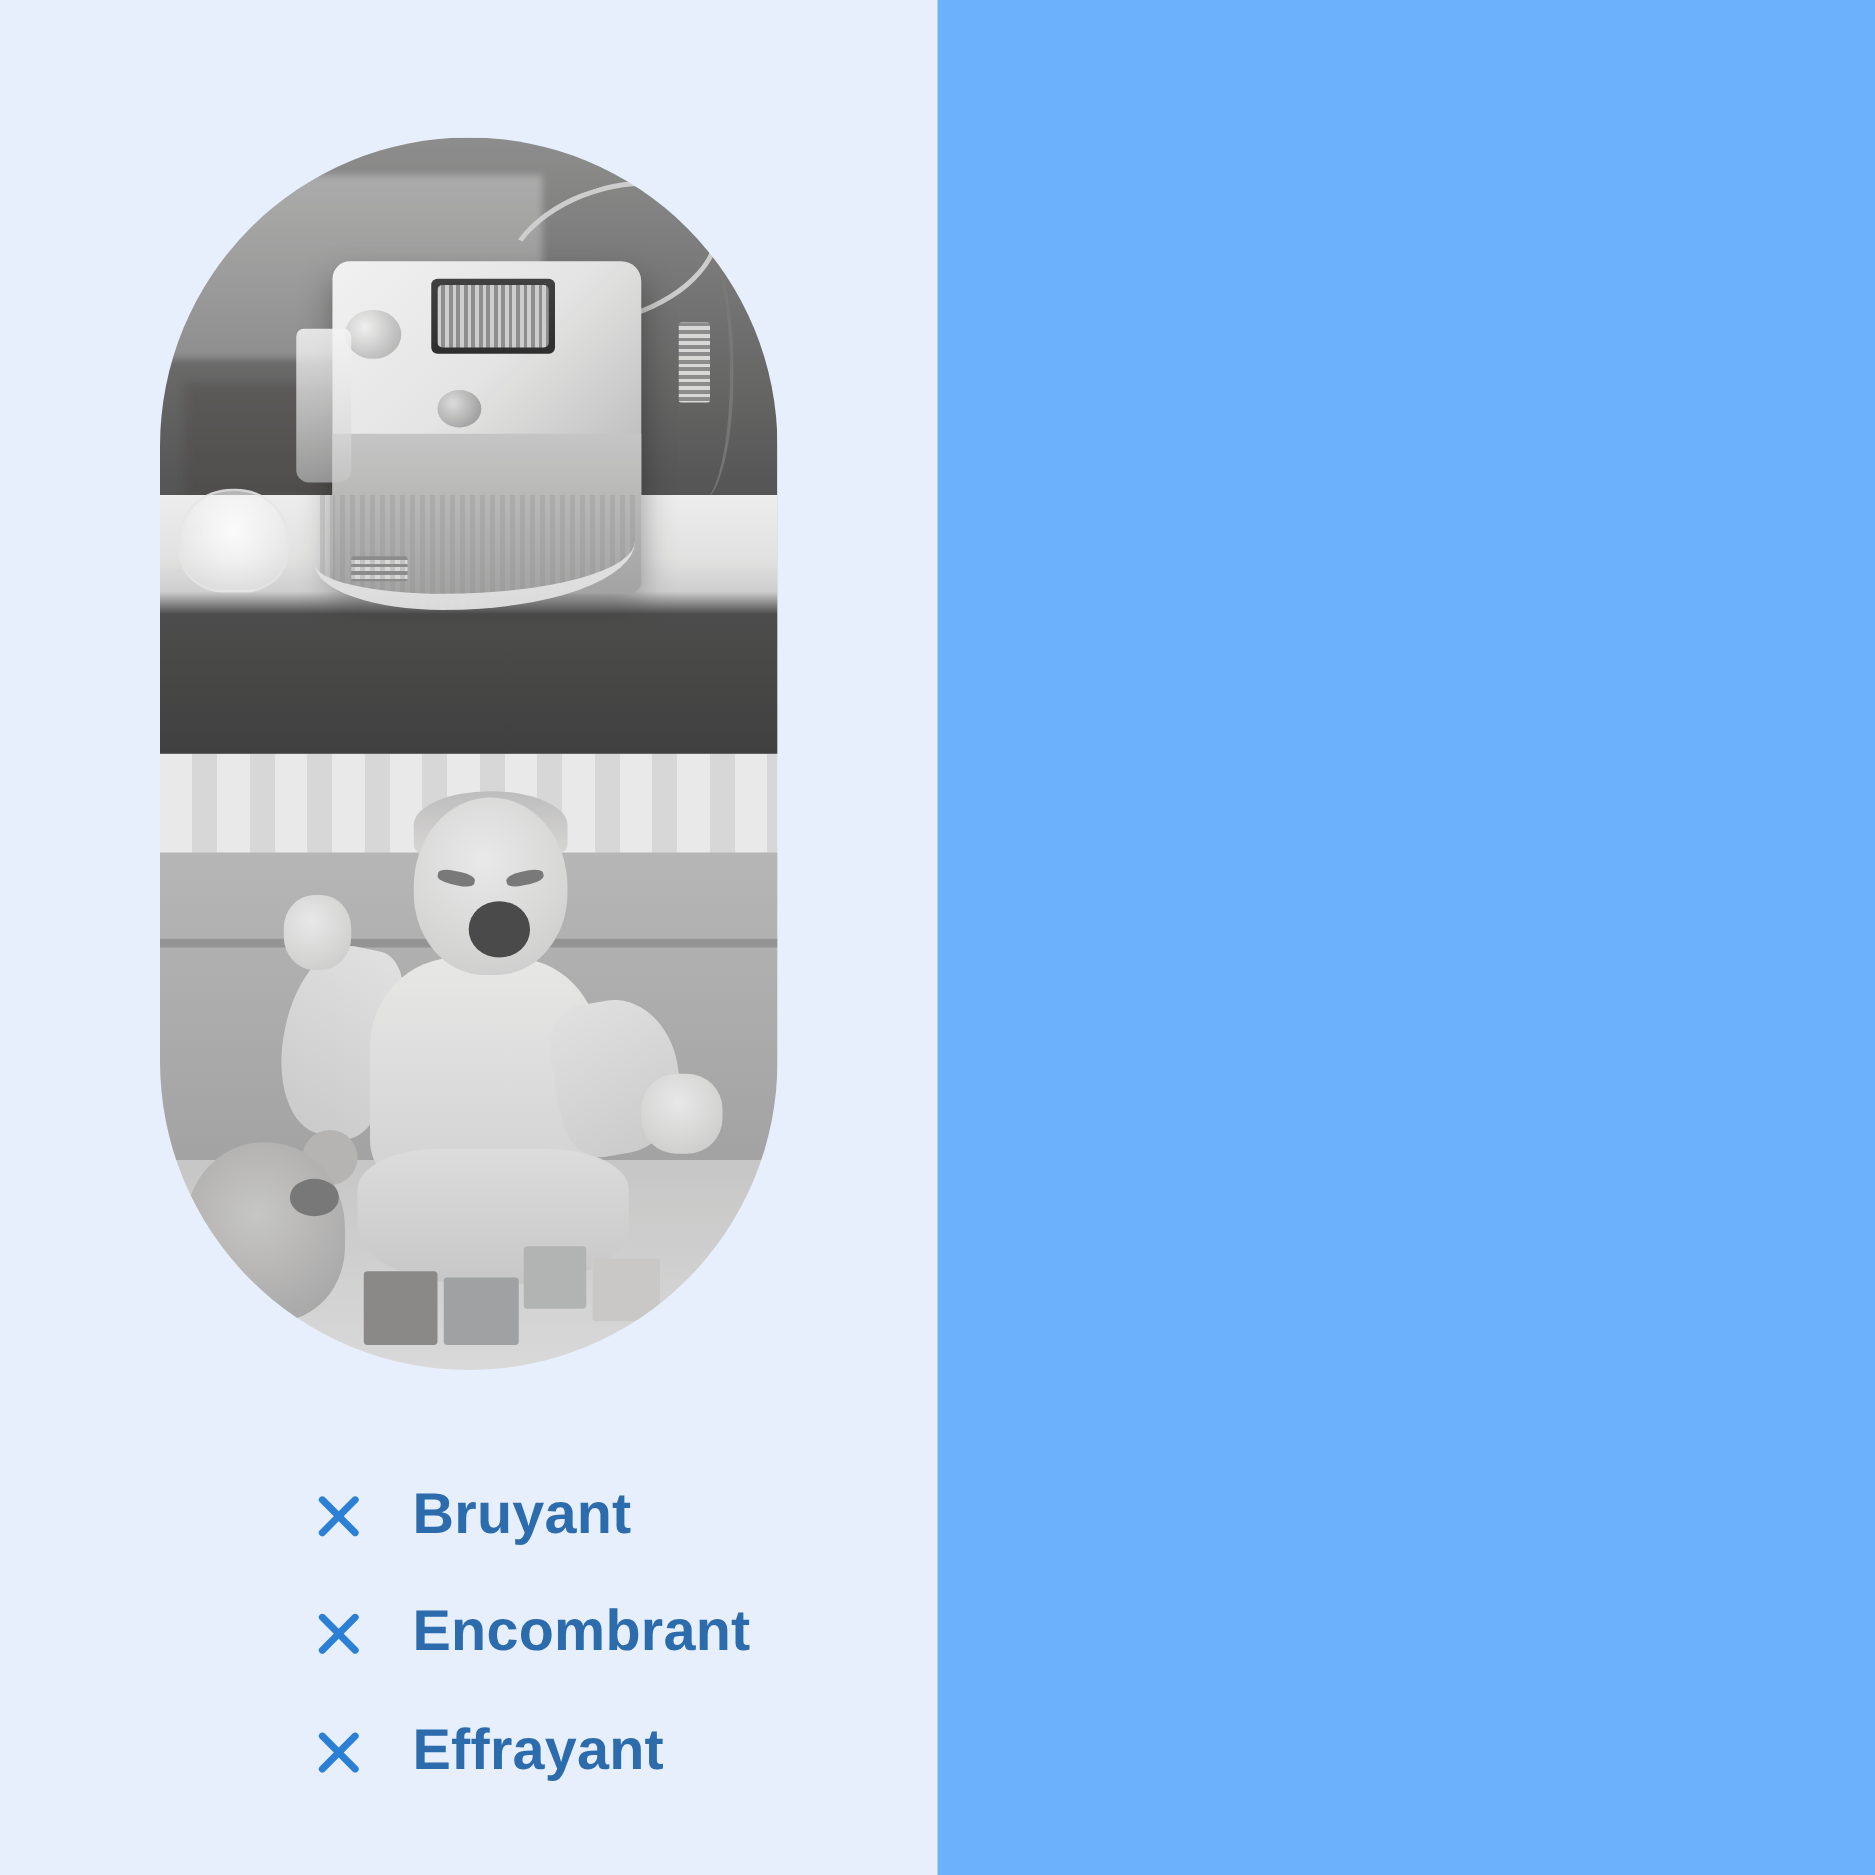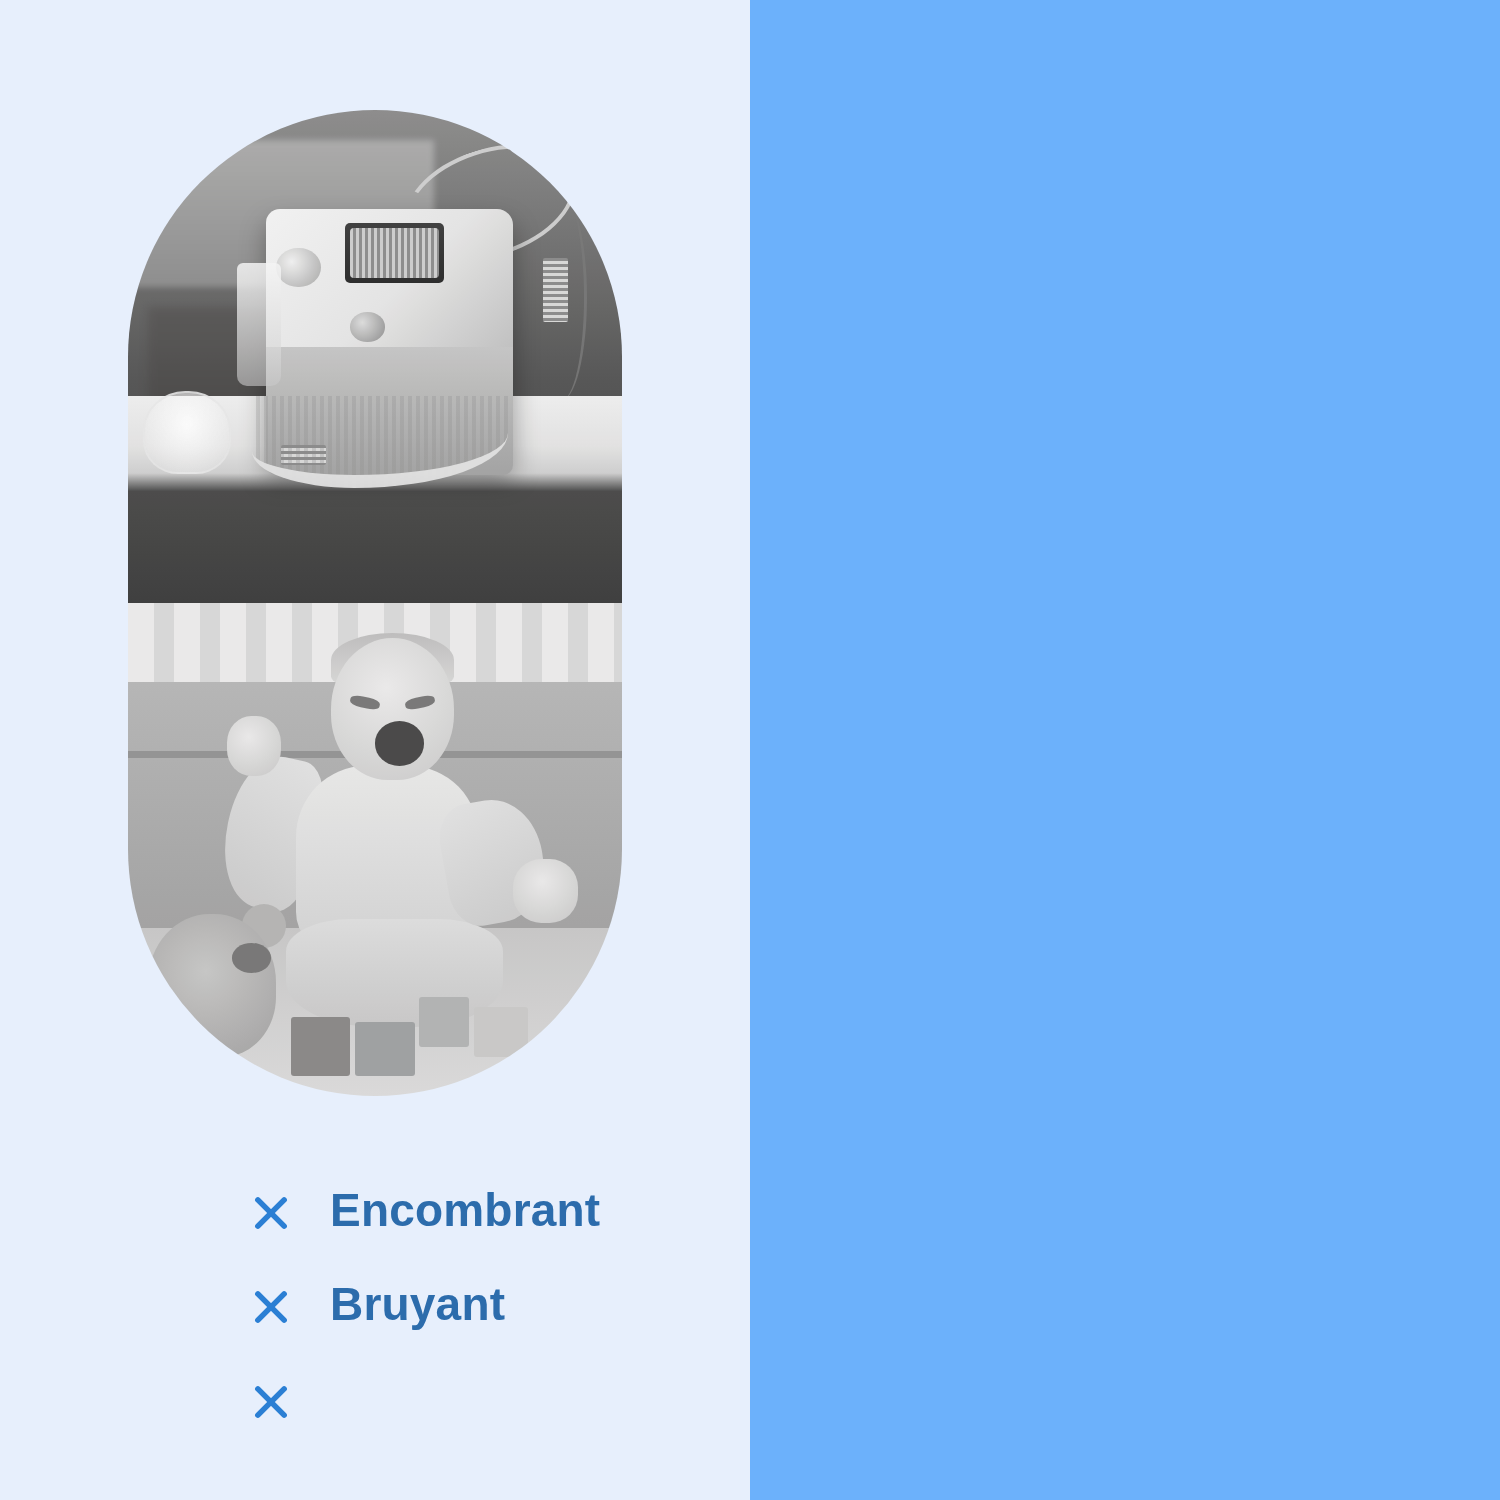--- a/index.html
+++ b/index.html
@@ -192,40 +192,41 @@
 
     <div class="features features-left">
 
       <div class="feat-row">
         <span class="icon">
           <svg viewBox="0 0 24 24" fill="none" stroke="#2b7fd4" stroke-width="3.2" stroke-linecap="round">
             <line x1="4.5" y1="4.5" x2="19.5" y2="19.5"></line>
             <line x1="19.5" y1="4.5" x2="4.5" y2="19.5"></line>
           </svg>
         </span>
-        <span class="feat-label">Encombrant</span>
+        <span class="feat-label">Bruyant</span>
       </div>
 
       <div class="feat-row">
         <span class="icon">
           <svg viewBox="0 0 24 24" fill="none" stroke="#2b7fd4" stroke-width="3.2" stroke-linecap="round">
             <line x1="4.5" y1="4.5" x2="19.5" y2="19.5"></line>
             <line x1="19.5" y1="4.5" x2="4.5" y2="19.5"></line>
           </svg>
         </span>
-        <span class="feat-label">Bruyant</span>
+        <span class="feat-label">Encombrant</span>
       </div>
 
       <div class="feat-row">
         <span class="icon">
           <svg viewBox="0 0 24 24" fill="none" stroke="#2b7fd4" stroke-width="3.2" stroke-linecap="round">
             <line x1="4.5" y1="4.5" x2="19.5" y2="19.5"></line>
             <line x1="19.5" y1="4.5" x2="4.5" y2="19.5"></line>
           </svg>
         </span>
+        <span class="feat-label">Effrayant</span>
       </div>
 
     </div>
   </div>
 
   <div class="panel panel-right">
 
     
 
     

